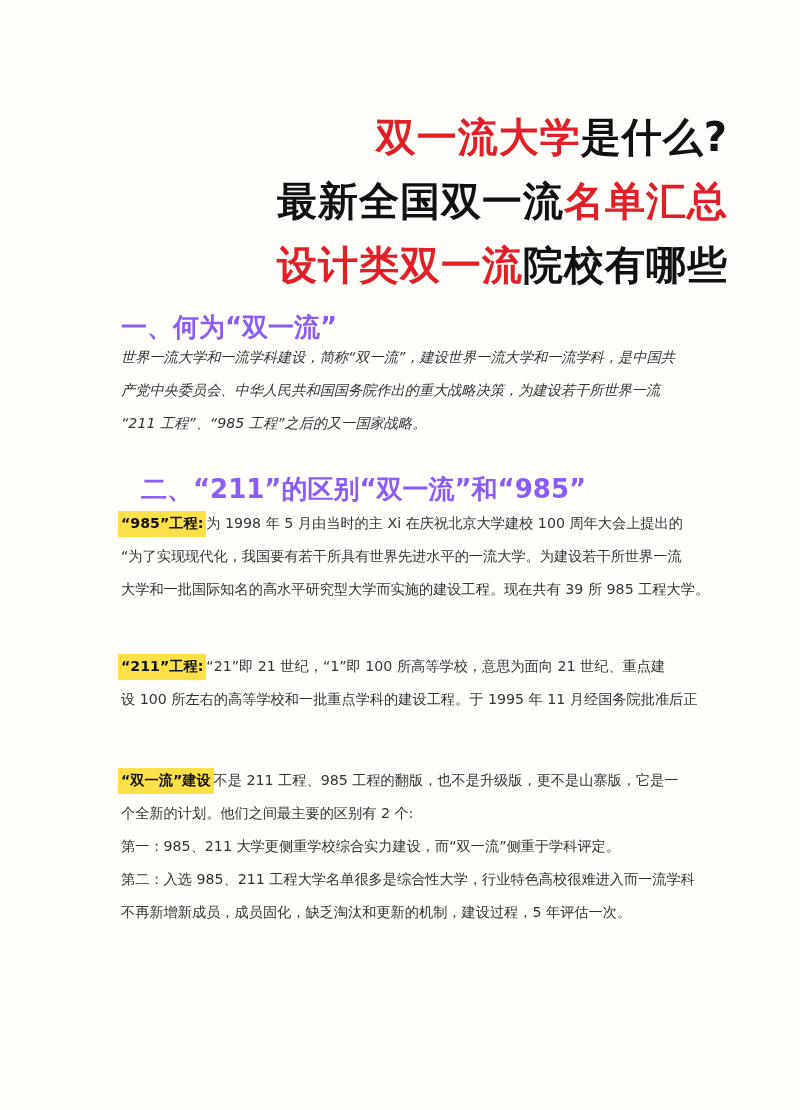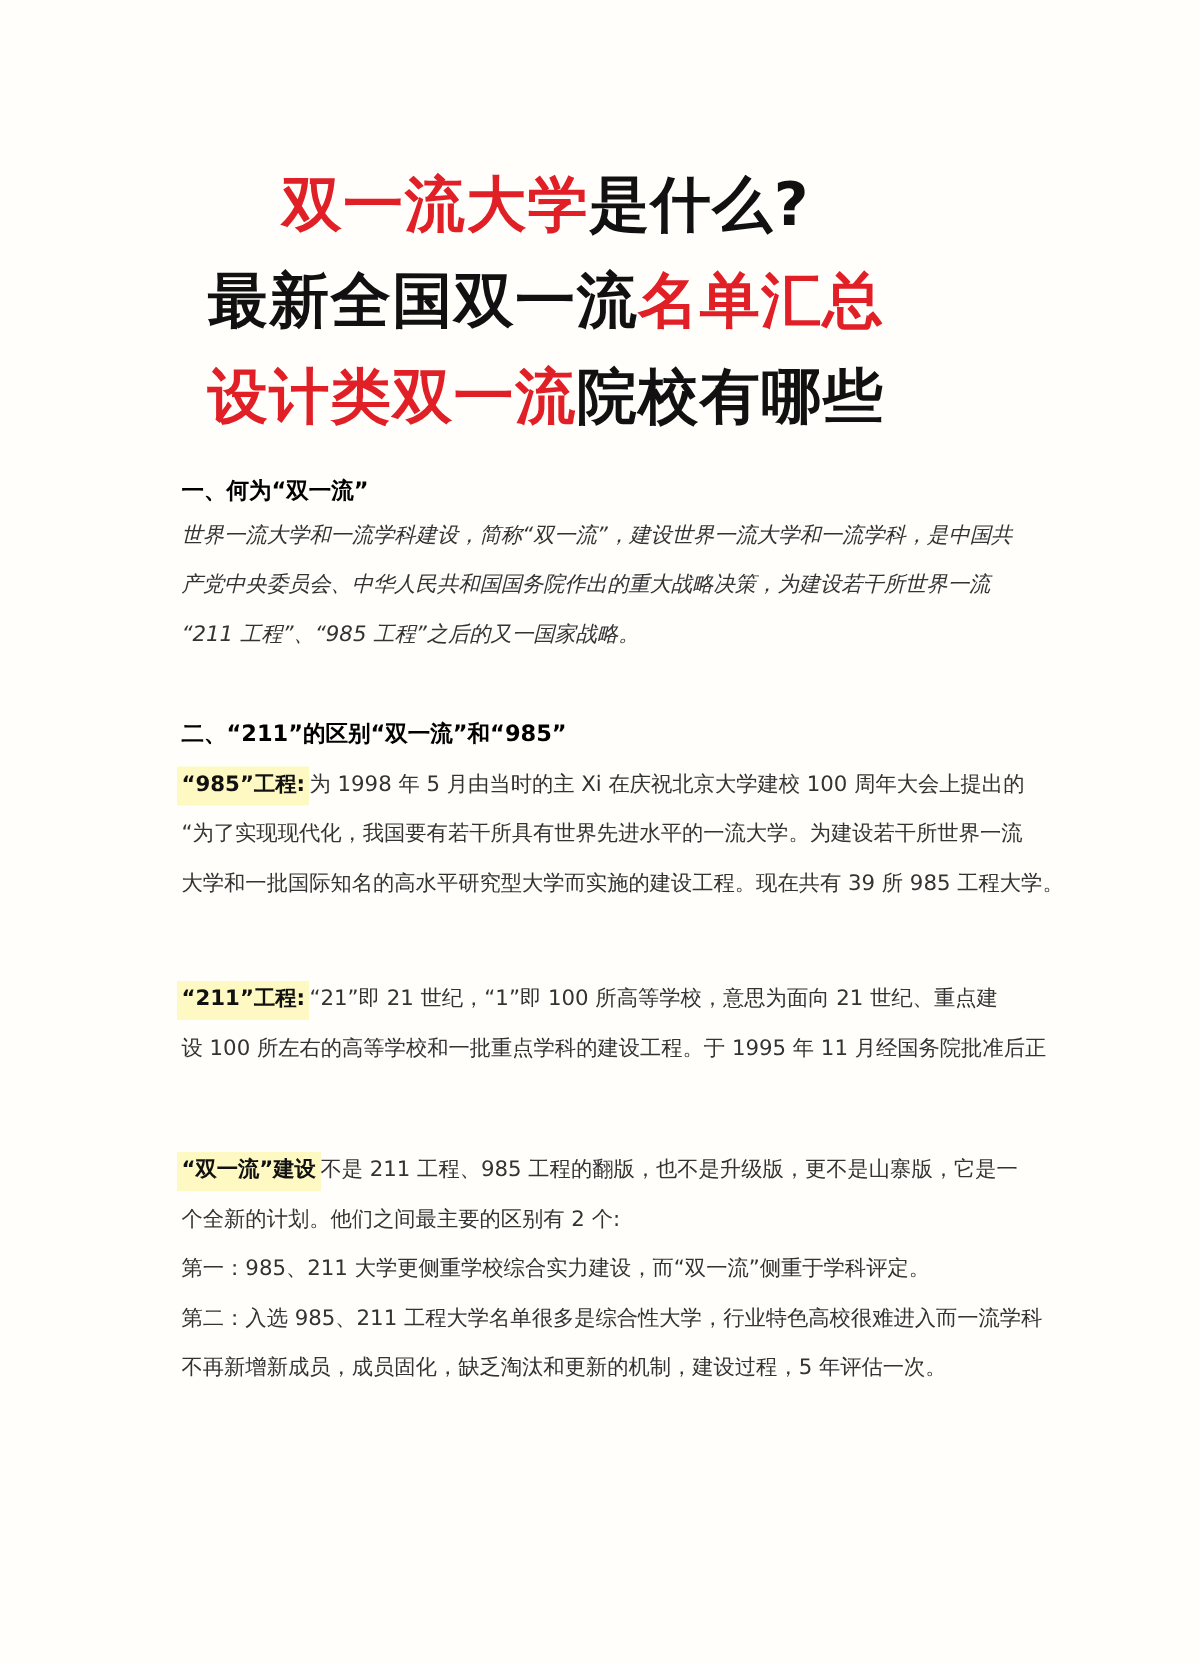--- a/index.html
+++ b/index.html
@@ -6,53 +6,53 @@
     body {
       width: 800px; height: 1110px;
       background: #fffefa;
       font-family: "DejaVu Sans", "Liberation Sans", sans-serif;
       color: #2a2a2a;
       position: relative;
       overflow: hidden;
     }
     .title-block {
       position: absolute; left: 0; top: 108px; width: 728px;
-      text-align: center;
+      text-align: right;
     }
     .title-line {
       font-weight: 900;
       font-size: 40px;
       line-height: 58px;
       height: 58px;
       letter-spacing: 1px;
       color: #111;
       white-space: nowrap;
     }
     .title-line .red { color: #e01f26; }
     .title-line:nth-child(1) { margin-bottom: 0; }
     .title-line + .title-line { margin-top: 6px; }
 
     .content {
       position: absolute; left: 121px; top: 0; width: 560px;
     }
     .section-heading {
       position: absolute; left: 0;
-      font-weight: bold; color: #000000;
-      font-size: 15px; line-height: 28px;
+      font-weight: bold; color: #8b5cf6;
+      font-size: 26px; line-height: 28px;
       white-space: nowrap;
     }
     .para {
       position: absolute; left: 0; width: 562px;
       font-size: 14.2px; line-height: 33px;
       color: #333;
       text-align: justify;
     }
     .para .line { display: block; white-space: nowrap; height: 33px; }
     .hl {
-      background: #fef9c3;
+      background: #fde047;
       font-weight: bold;
       color: #111;
       padding: 4px 3px 6px 3px;
       margin-left: -3px;
     }
   </style>
 </head>
 <body>
 
 <div class="title-block">
@@ -70,21 +70,21 @@
 <div class="content">
 
   <div class="section-heading" style="top:313px;">一、何为“双一流”</div>
 
   <div class="para" style="top:341px;font-style:italic;">
     <span class="line">世界一流大学和一流学科建设，简称“双一流”，建设世界一流大学和一流学科，是中国共</span>
     <span class="line">产党中央委员会、中华人民共和国国务院作出的重大战略决策，为建设若干所世界一流</span>
     <span class="line">“211 工程”、“985 工程”之后的又一国家战略。</span>
   </div>
 
-  <div class="section-heading" style="top:475px;">二、“211”的区别“双一流”和“985”</div>
+  <div class="section-heading" style="top:475px;margin-left:20px;">二、“211”的区别“双一流”和“985”</div>
 
   <div class="para" style="top:507px;">
     <span class="line"><span class="hl">“985”工程:</span><span>为 1998 年 5 月由当时的主 Xi 在庆祝北京大学建校 100 周年大会上提出的</span></span>
     <span class="line">“为了实现现代化，我国要有若干所具有世界先进水平的一流大学。为建设若干所世界一流</span>
     <span class="line">大学和一批国际知名的高水平研究型大学而实施的建设工程。现在共有 39 所 985 工程大学。</span>
   </div>
 
   <div class="para" style="top:650px;">
     <span class="line"><span class="hl">“211”工程:</span><span>“21”即 21 世纪，“1”即 100 所高等学校，意思为面向 21 世纪、重点建</span></span>
     <span class="line">设 100 所左右的高等学校和一批重点学科的建设工程。于 1995 年 11 月经国务院批准后正</span>

